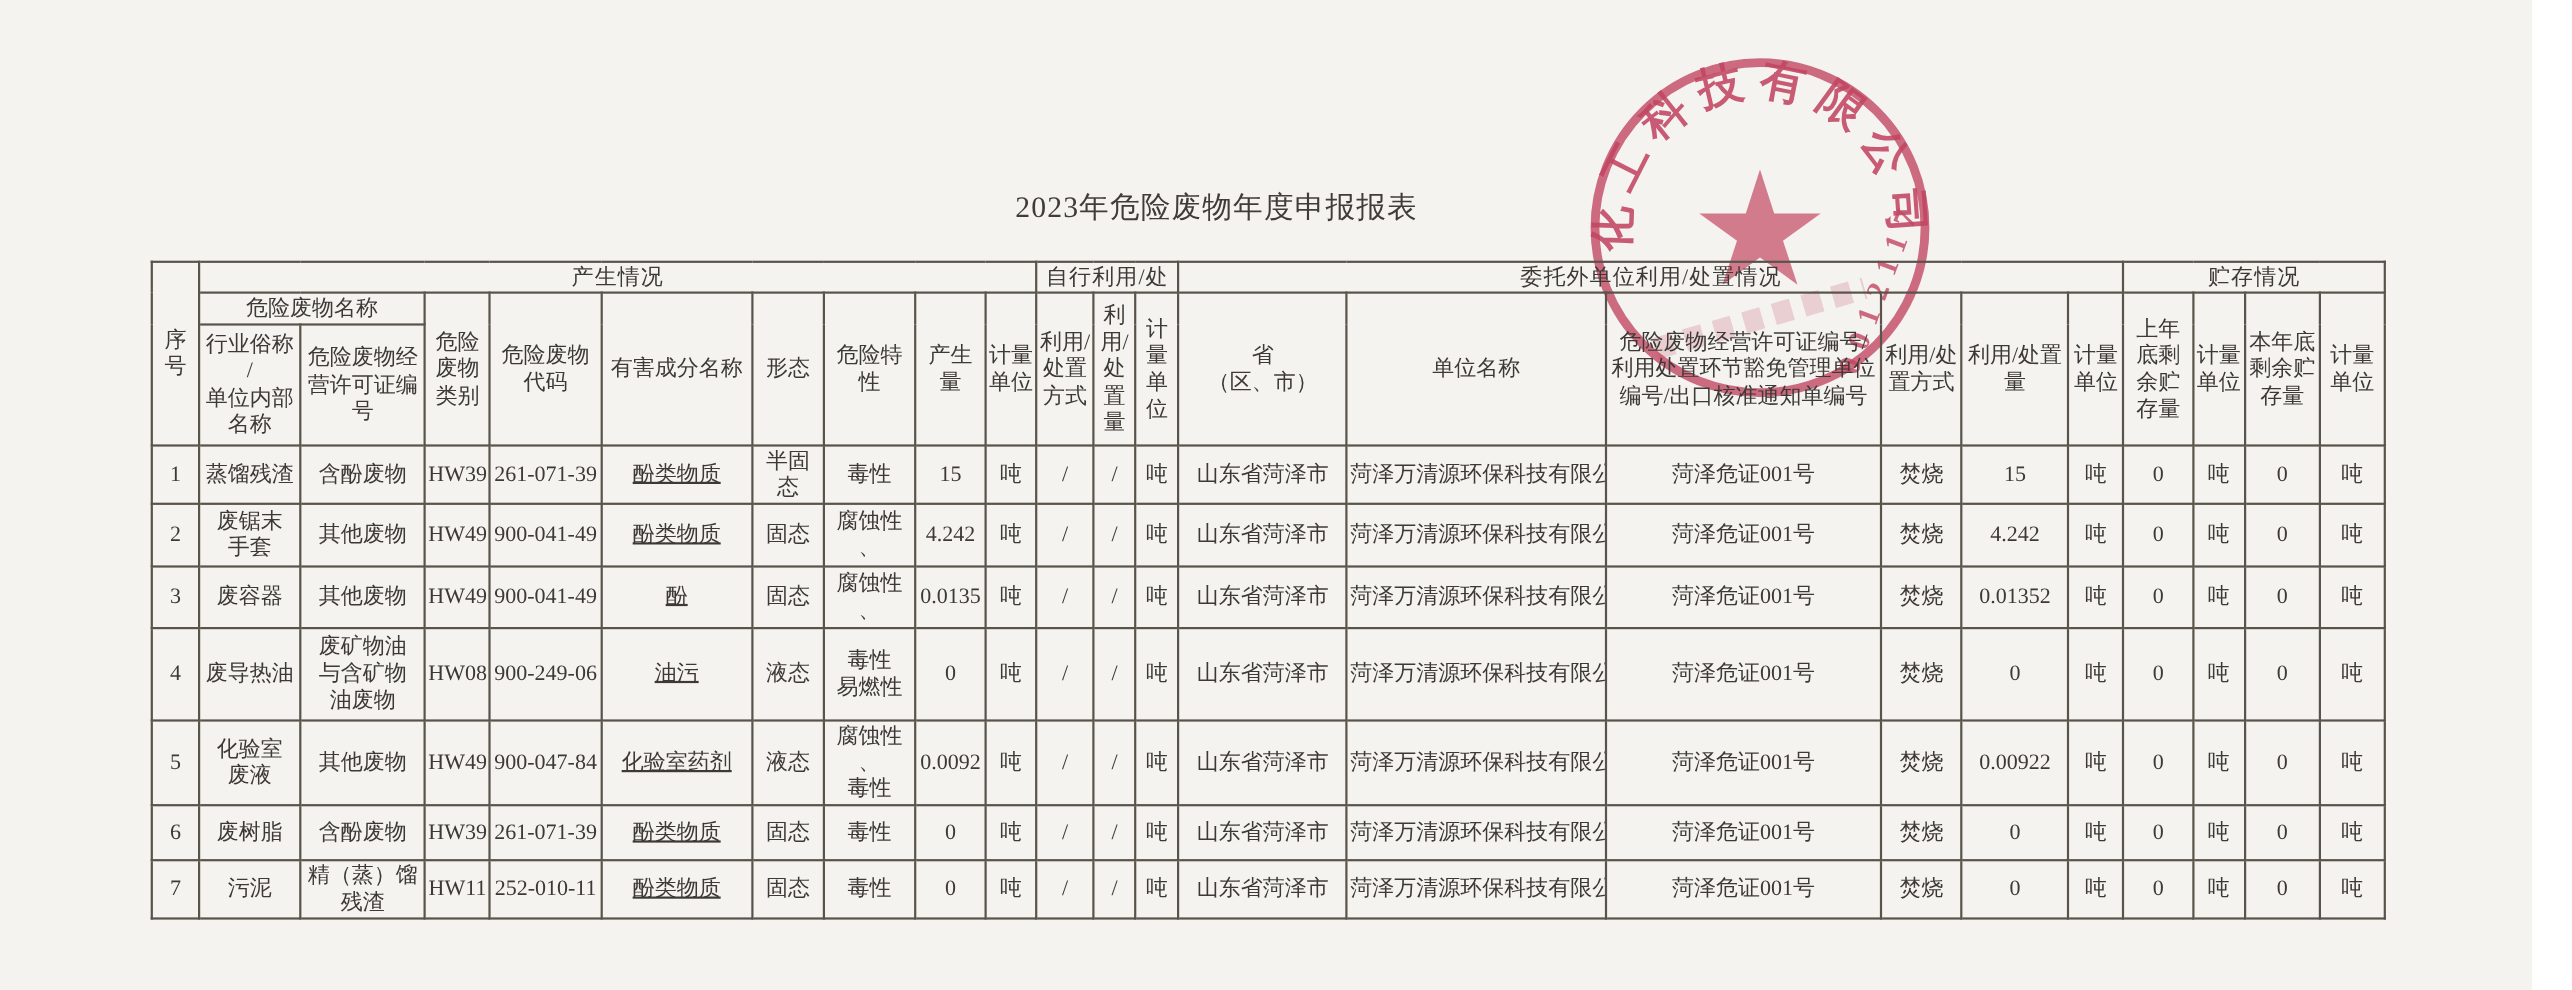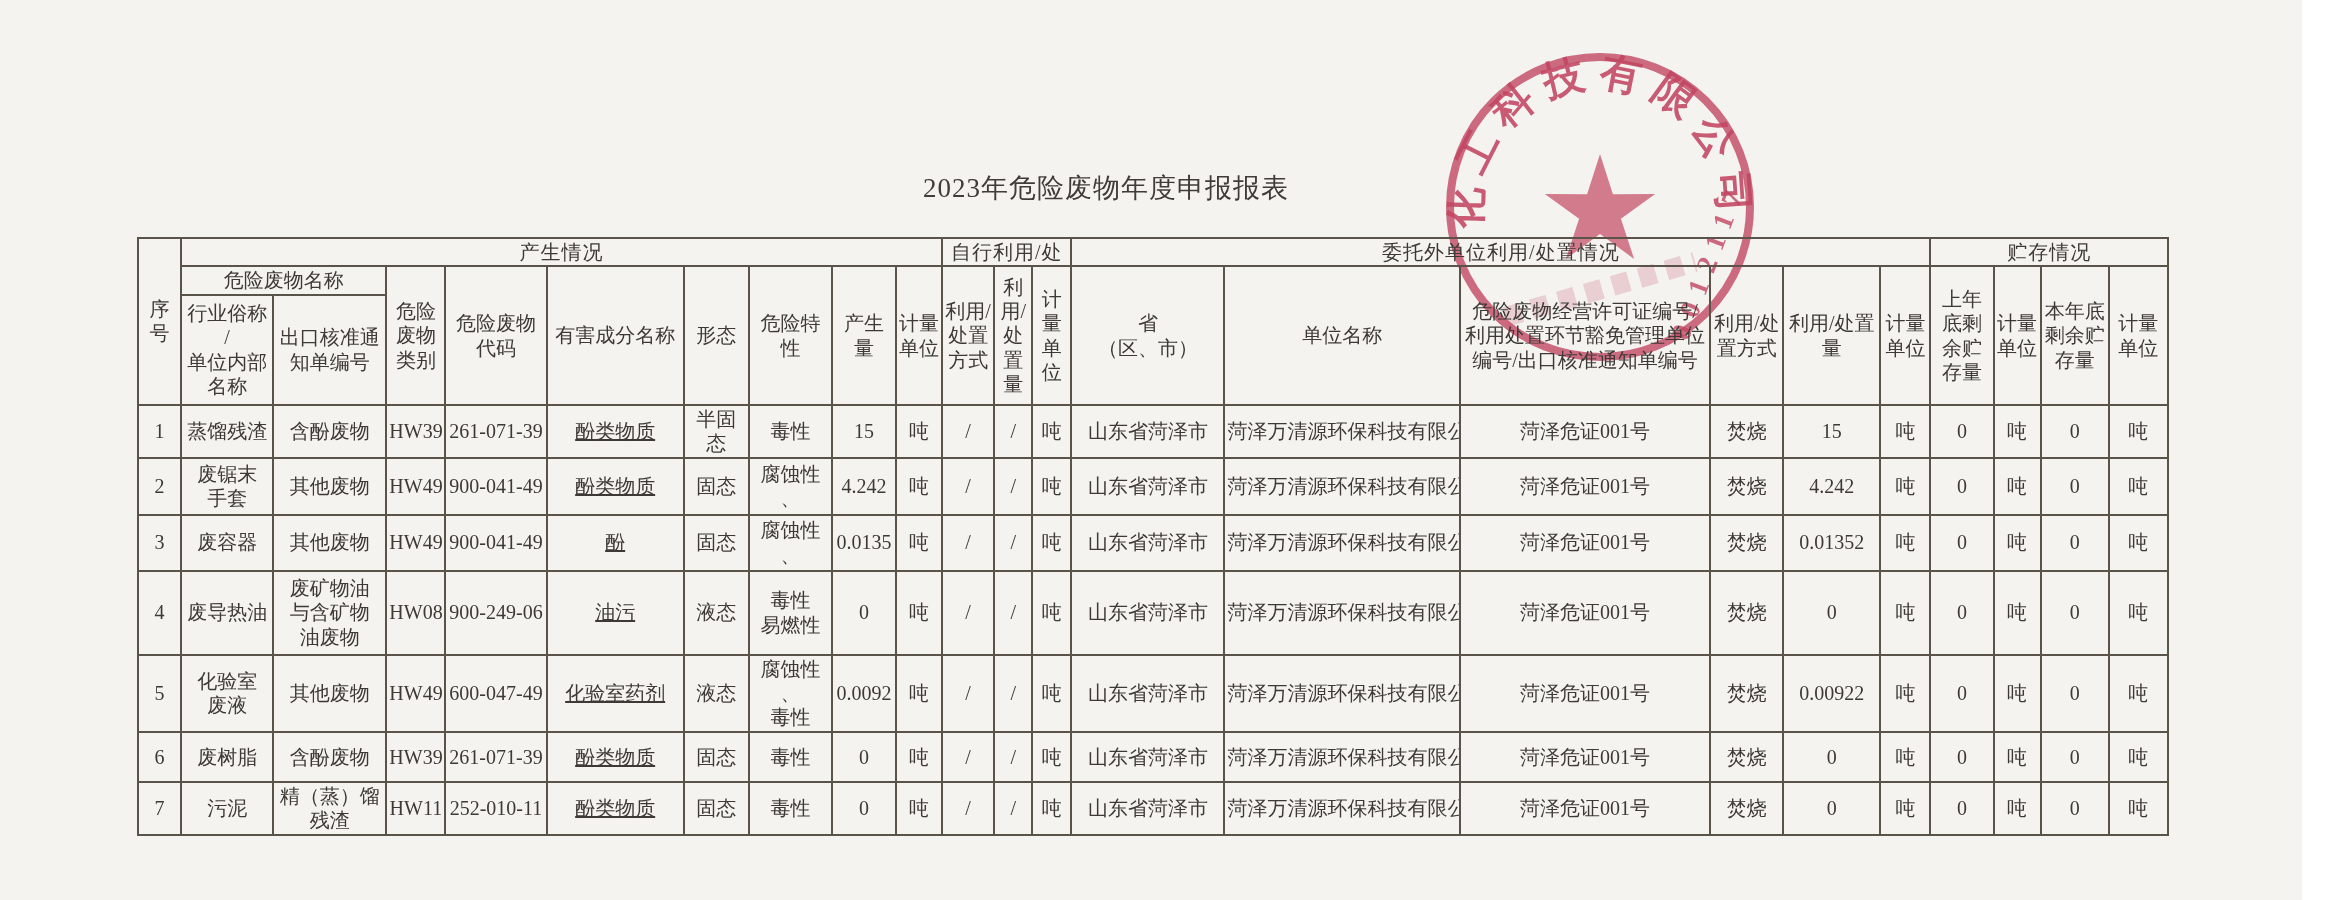--- a/index.html
+++ b/index.html
@@ -113,21 +113,21 @@
         <td rowspan="2">上年底剩余贮存量</td>
         <td rowspan="2" class="hdr-small">计量单位</td>
         <td rowspan="2">本年底剩余贮存量</td>
         <td rowspan="2" class="hdr-small">计量单位</td>
       </tr>
       <tr class="h3">
         <td class="preline">行业俗称
 /
 单位内部
 名称</td>
-        <td>出口核准通知单编号</td>
+        <td>危险废物经营许可证编号</td>
       </tr>
     </thead>
     <tbody>
         <tr>
           <td class="c0">1</td>
           <td class="c1 preline">蒸馏残渣</td>
           <td class="c2 preline">含酚废物</td>
           <td class="c3">HW39</td>
           <td class="c4">261-071-39</td>
           <td class="c5">酚类物质</td>
@@ -229,21 +229,21 @@
           <td class="c20">吨</td>
           <td class="c21">0</td>
           <td class="c22">吨</td>
         </tr>
         <tr>
           <td class="c0">5</td>
           <td class="c1 preline">化验室
 废液</td>
           <td class="c2 preline">其他废物</td>
           <td class="c3">HW49</td>
-          <td class="c4">600-047-49</td>
+          <td class="c4">900-047-84</td>
           <td class="c5">化验室药剂</td>
           <td class="c6">液态</td>
           <td class="c7 preline">腐蚀性
 、
 毒性</td>
           <td class="c8">0.0092</td>
           <td class="c9">吨</td>
           <td class="c10">/</td>
           <td class="c11">/</td>
           <td class="c12">吨</td>

